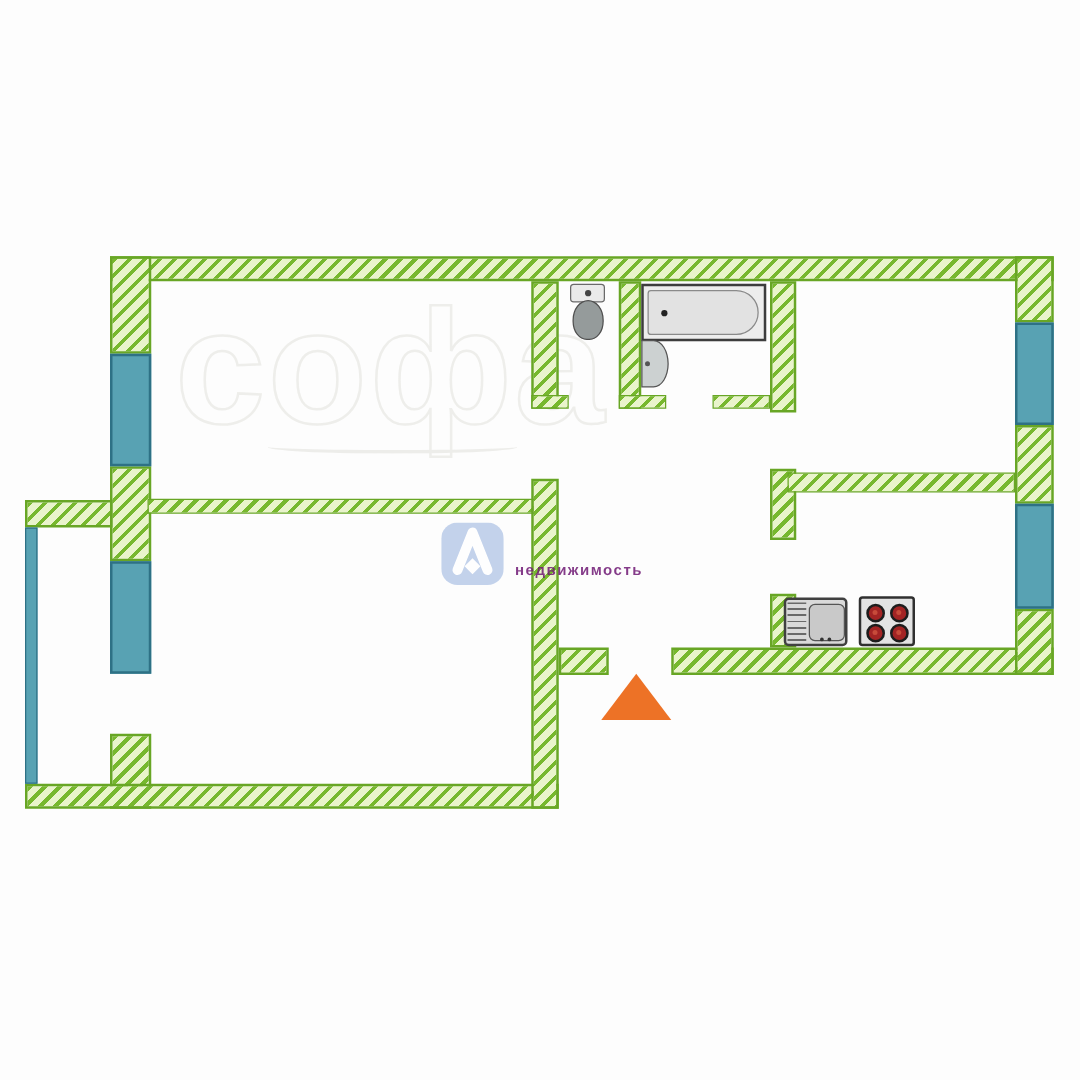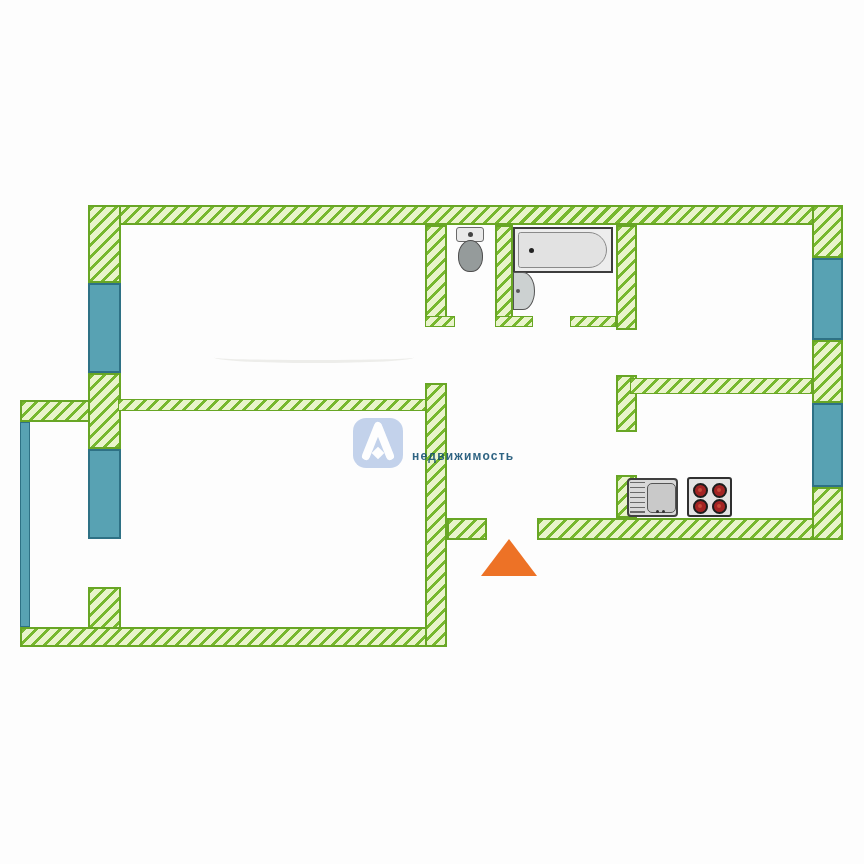--- a/index.html
+++ b/index.html
@@ -39,31 +39,32 @@
   .burner{position:absolute;width:15px;height:15px;border-radius:50%;background:#a32424;border:2px solid #1d1d1d;box-sizing:border-box;}
   .burner:after{content:"";position:absolute;left:3px;top:3px;width:4px;height:4px;border-radius:50%;background:#c74b3a;}
   
   .tri{position:absolute;width:0;height:0;z-index:4;
     border-left:28px solid transparent;border-right:28px solid transparent;border-bottom:37px solid #ed7226;}
   .entr-label{position:absolute;z-index:4;width:120px;text-align:center;
     font-size:30px;font-weight:bold;color:#e5722d;letter-spacing:0px;}
   
   .wm{position:absolute;z-index:5;opacity:.85;}
   .wm-brand{position:absolute;font-size:30px;font-weight:bold;color:#c7d1e1;letter-spacing:1px;}
-  .wm-sub{position:absolute;font-size:12px;color:#0c4a6e;letter-spacing:1.2px;font-weight:bold;}
+  .wm-sub{position:absolute;font-size:12px;color:#701a75;letter-spacing:1.2px;font-weight:bold;}
   
   .bgwm{position:absolute;z-index:1;font-size:130px;font-weight:bold;letter-spacing:2px;
     color:transparent;-webkit-text-stroke:2px #ebebe7;opacity:.8;}
   .bgwm-swoosh{position:absolute;z-index:1;width:200px;height:8px;border-bottom:3px solid #ededea;border-radius:50%;}
 </style>
 </head>
 <body>
 
 <div id="plan">
 
+  <div class="bgwm" style="left:140px;top:218px;">софа</div>
   <div class="bgwm-swoosh" style="left:214px;top:352px;"></div>
 
   <div class="wall" style="left:88px;top:205px;width:755px;height:20px;"></div>
 
   <div class="wall" style="left:88px;top:205px;width:33px;height:78px;"></div>
   <div class="window" style="left:88px;top:283px;width:33px;height:90px;"></div>
   <div class="wall" style="left:88px;top:373px;width:33px;height:76px;"></div>
   <div class="window" style="left:88px;top:449px;width:33px;height:90px;"></div>
   <div class="wall" style="left:88px;top:587px;width:33px;height:60px;"></div>
 

